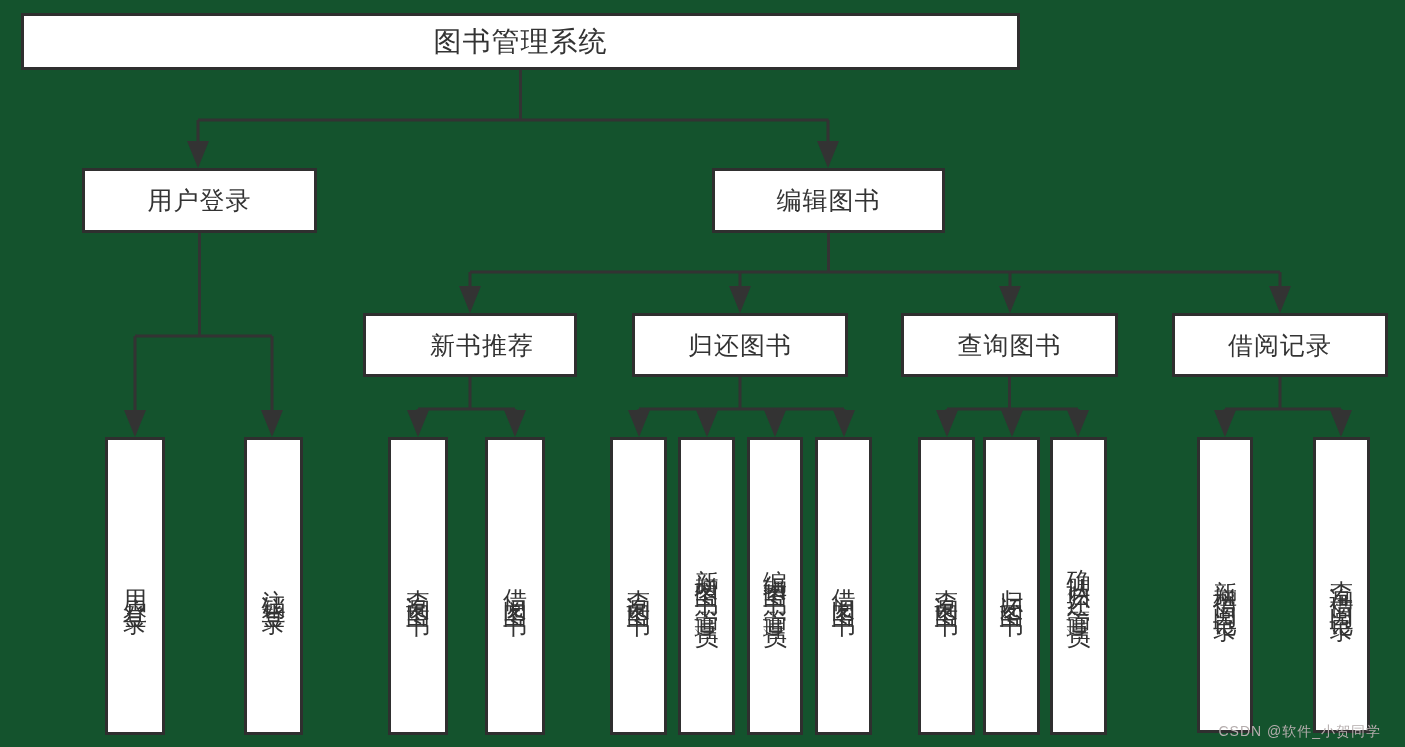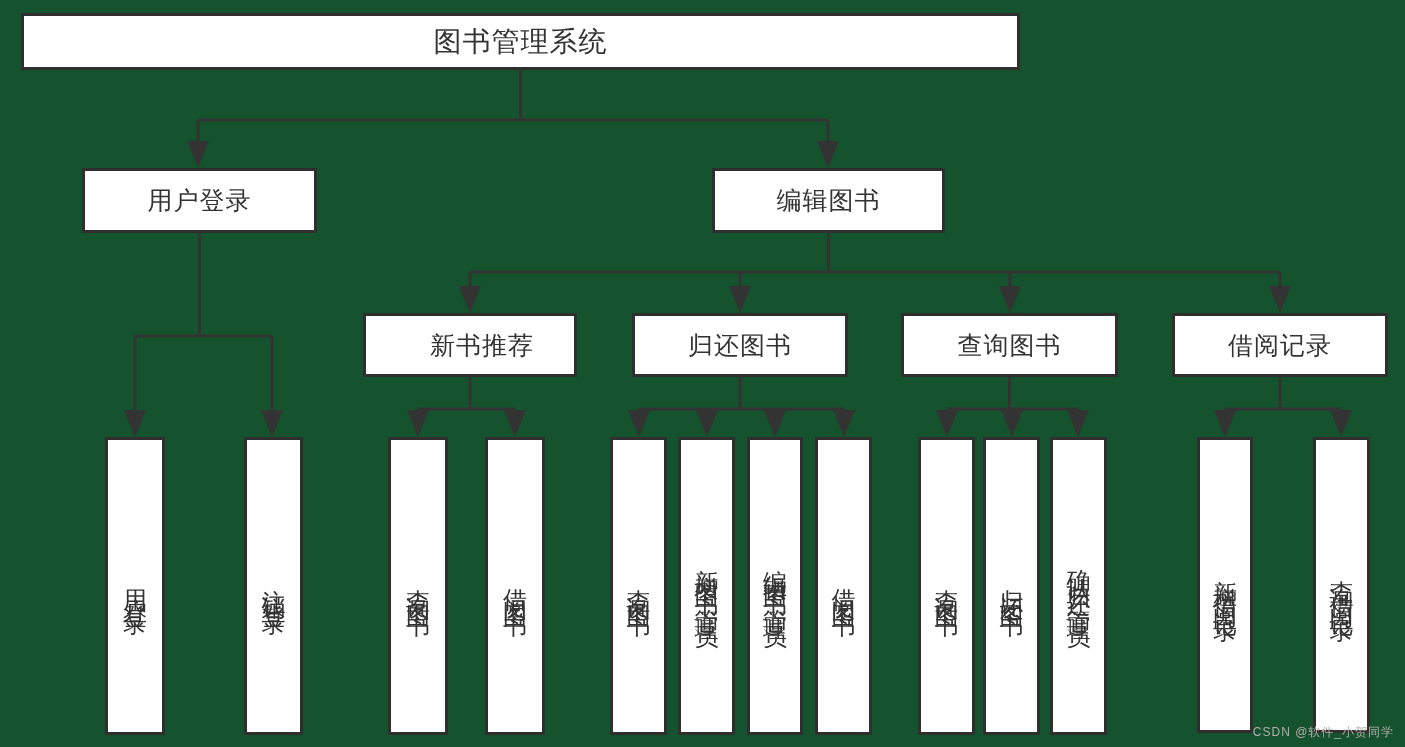--- a/index.html
+++ b/index.html
@@ -27,23 +27,23 @@
   .root-node{font-size:28px;}
   .v-node{font-size:24px;}
   .v-node > span{
     writing-mode:vertical-rl;
     text-orientation:mixed;
     letter-spacing:8px;
     white-space:nowrap;
   }
   .watermark{
     position:absolute;
-    right:11px;
+    right:24px;
     bottom:6px;
-    font-size:12px;
+    font-size:14px;
     color:#b5adad;
     letter-spacing:1px;
   }
 </style>
 </head>
 <body>
 
 <div id="stage">
 
   <svg id="wires" viewBox="0 0 1405 747" xmlns="http://www.w3.org/2000/svg">

